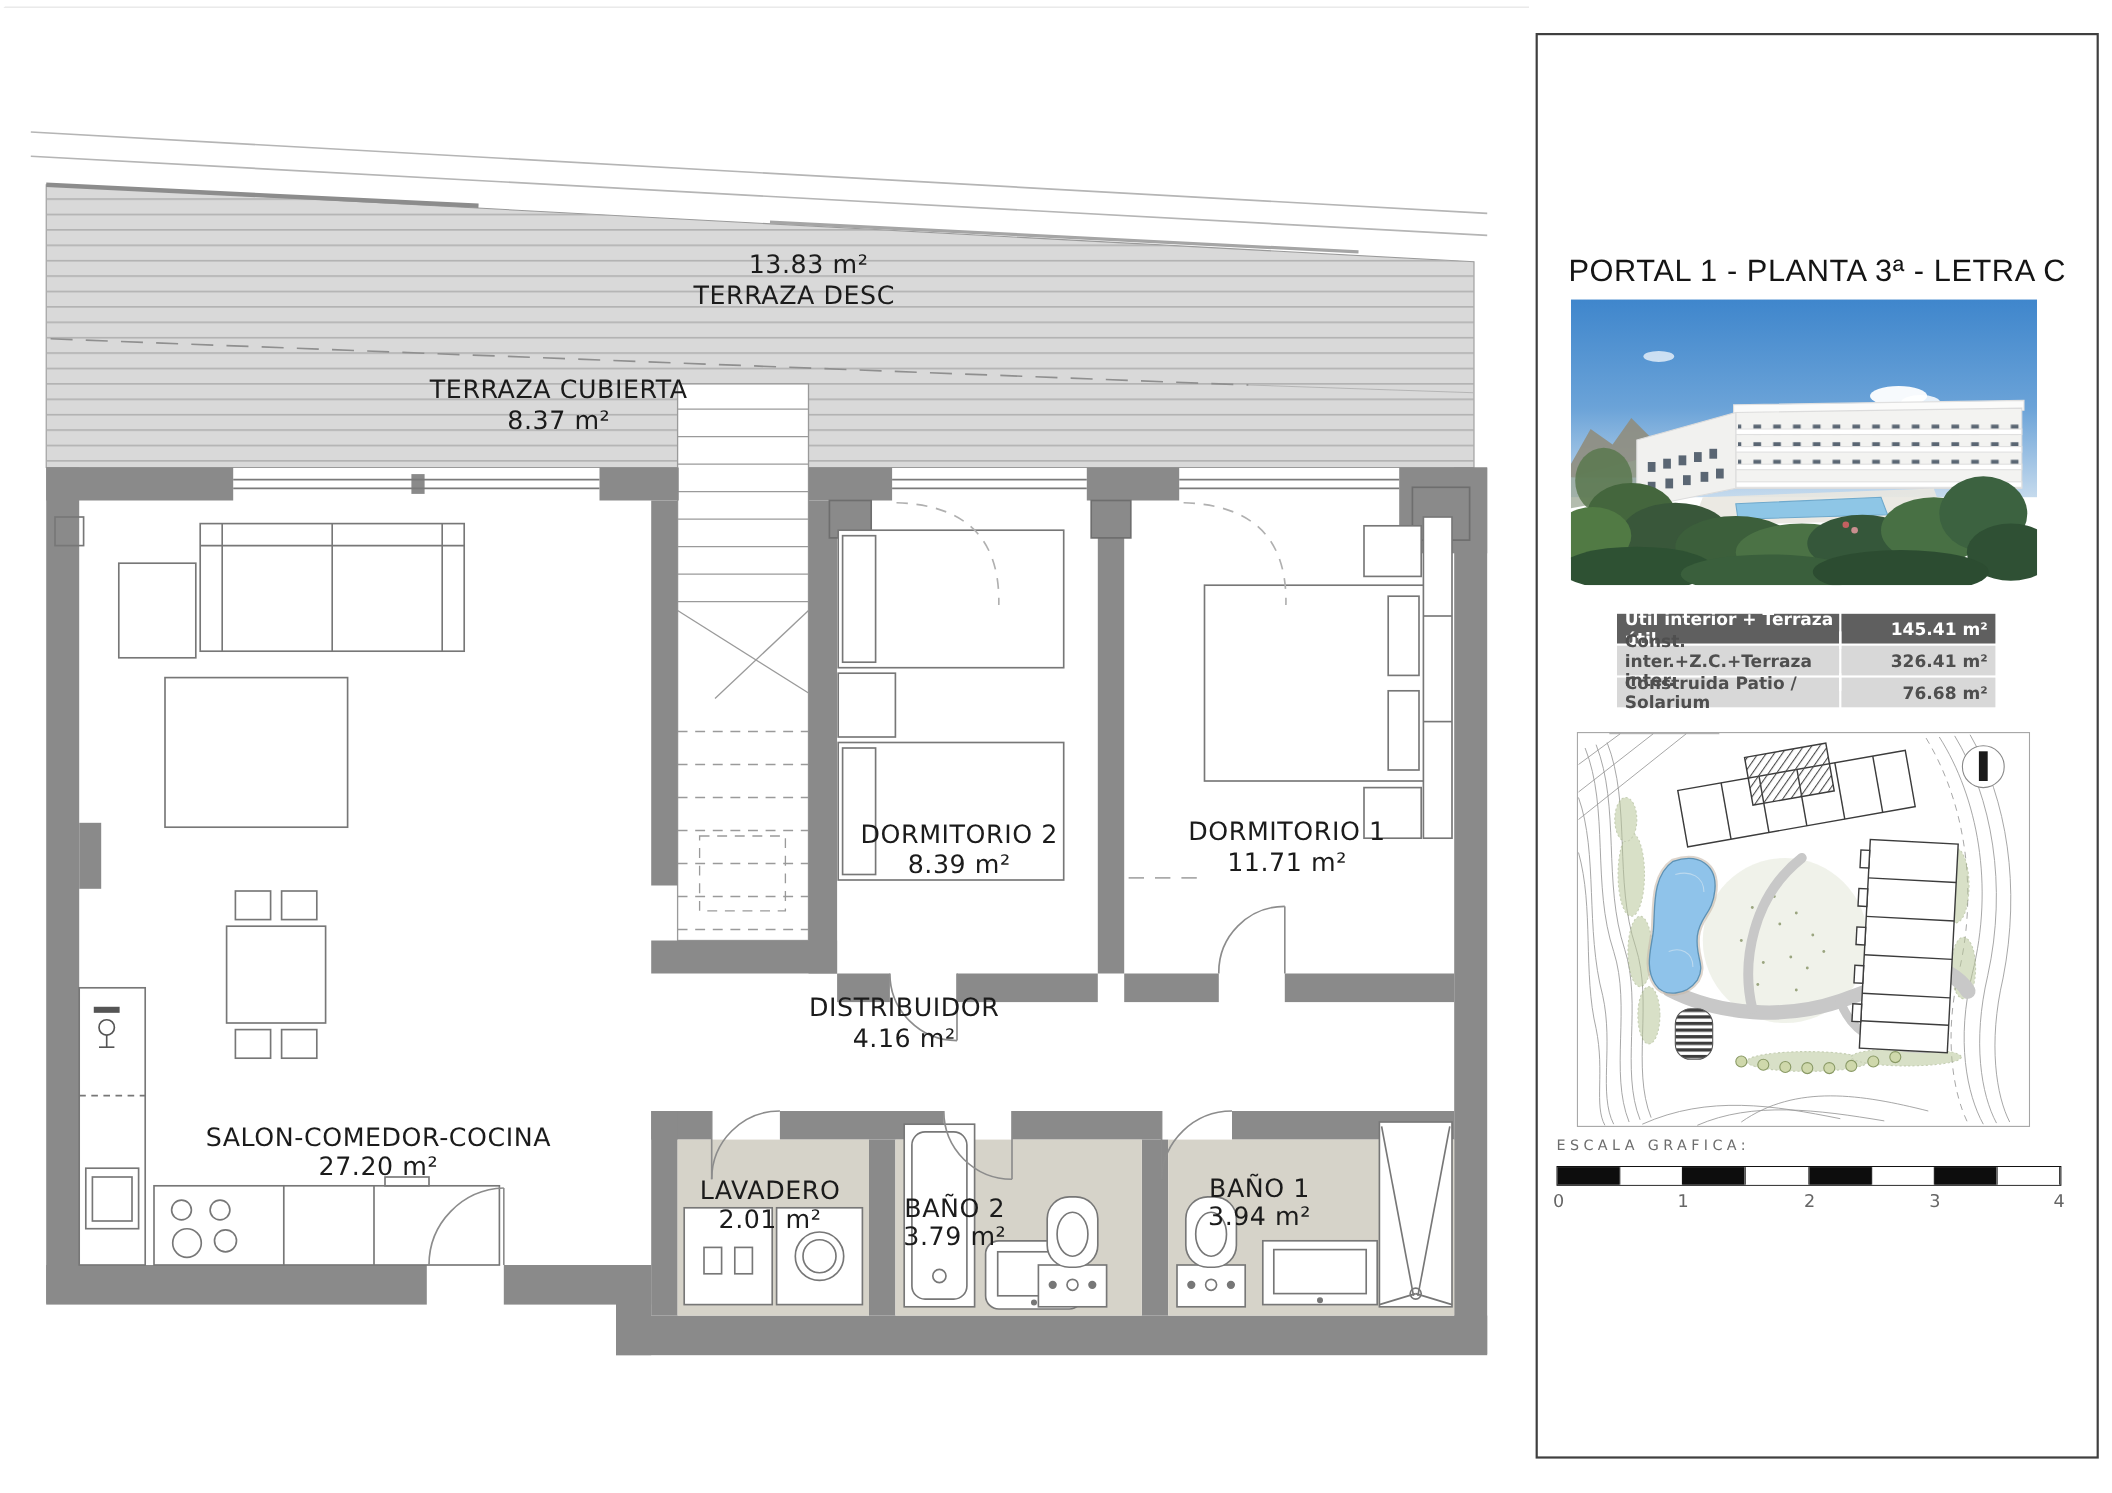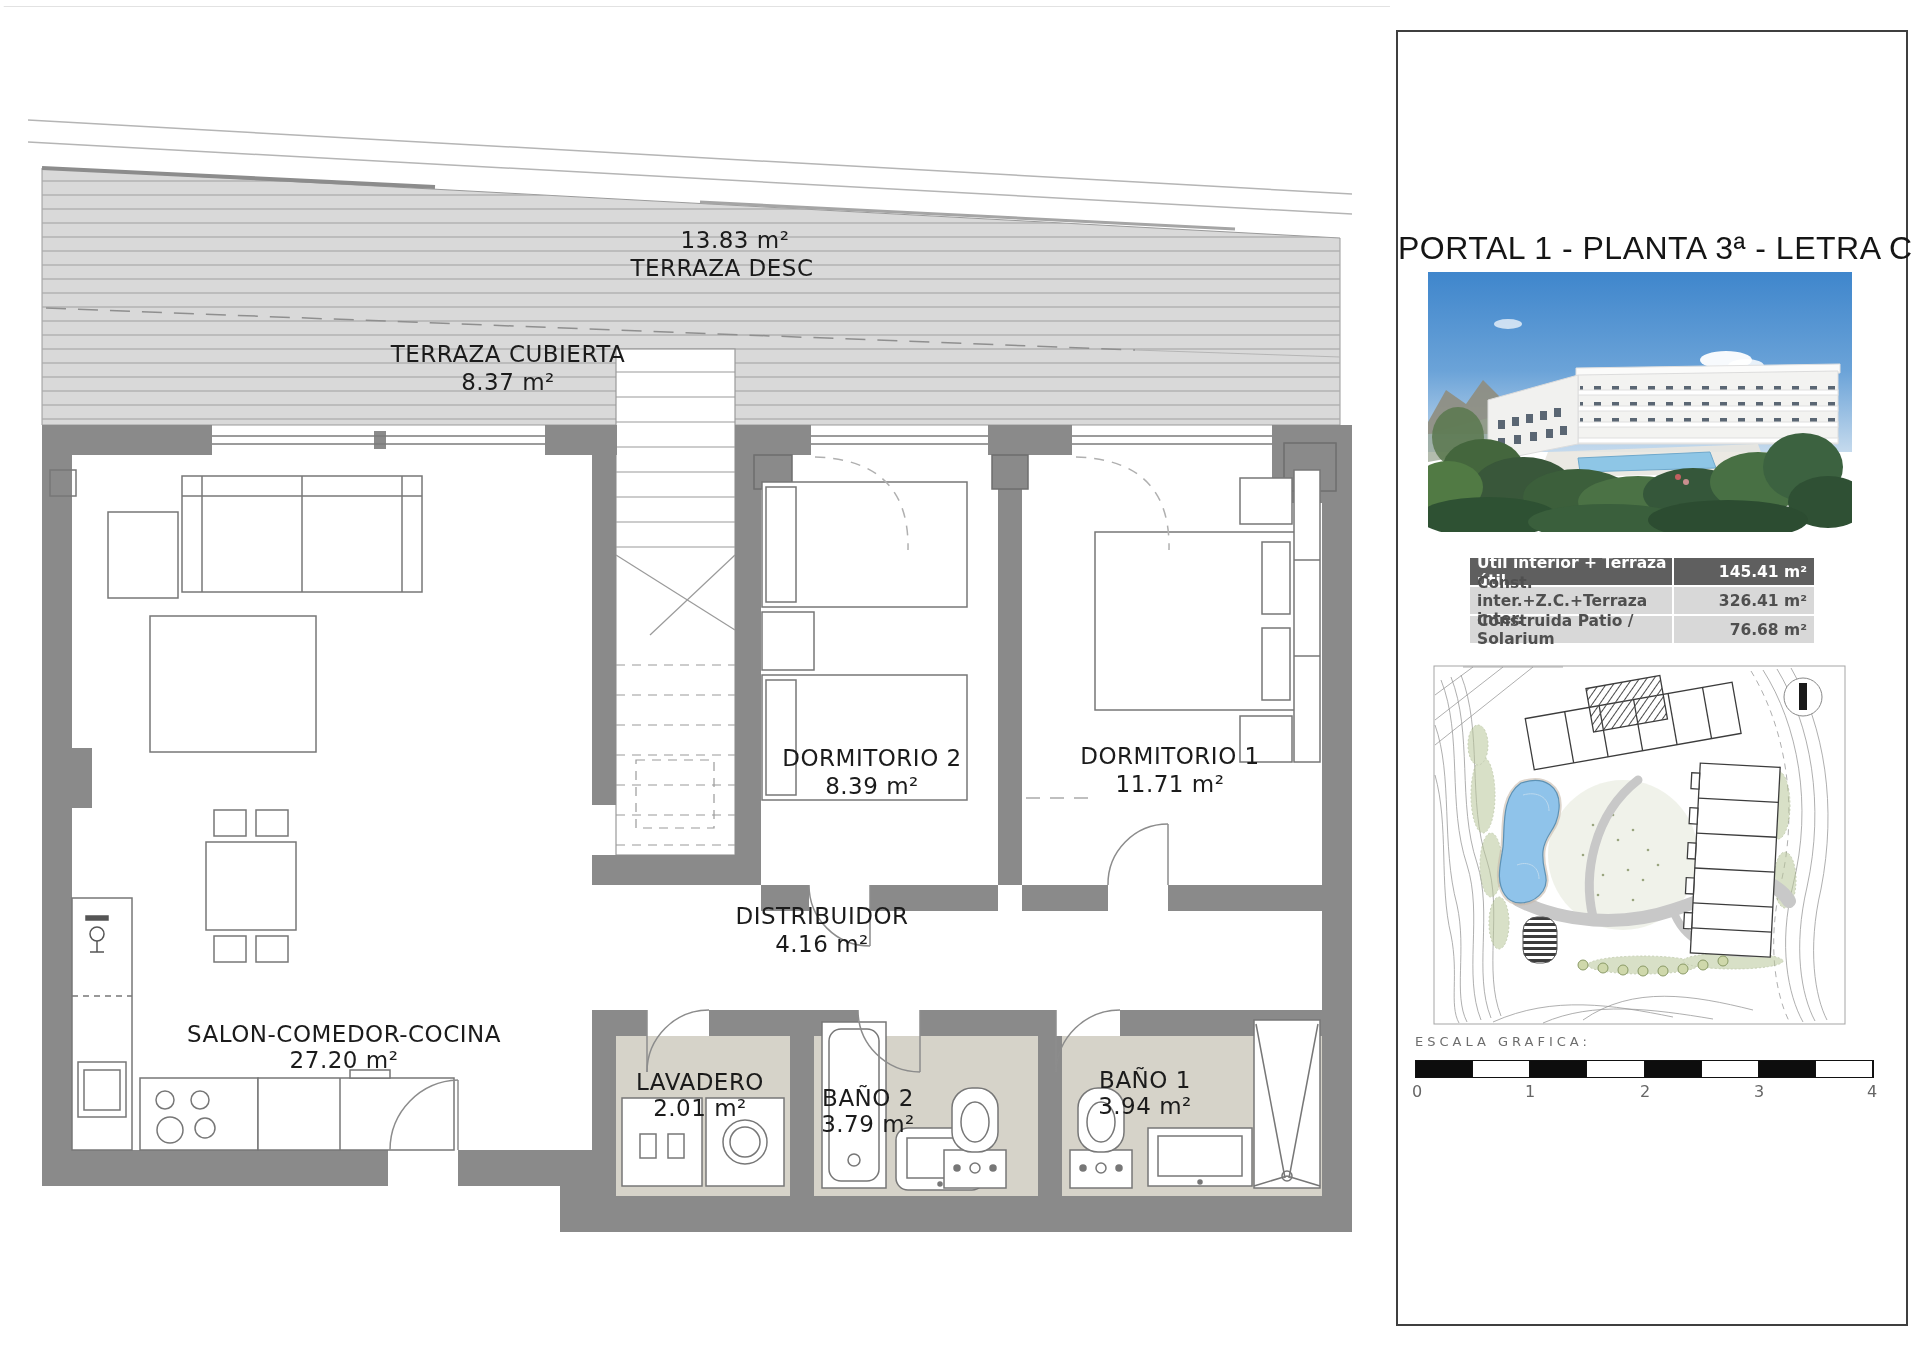--- a/index.html
+++ b/index.html
@@ -6,21 +6,21 @@
   .page{position:relative;width:1920px;height:1357px;background:#ffffff;overflow:hidden;
         font-family:"DejaVu Sans","Liberation Sans",sans-serif;border-radius:17px;}
   .top-hairline{position:absolute;left:0;top:6px;width:1390px;height:1px;background:#e2e2e2;}
   
   .plan-svg{position:absolute;left:0;top:0;}
   .room-label{font-size:23px;fill:#1b1b1b;letter-spacing:.5px;}
   
   .panel{position:absolute;left:1396px;top:30px;width:512px;height:1296px;
          border:2px solid #3f3f3f;background:#fff;box-sizing:border-box;}
   .panel-title{position:absolute;left:0;top:198px;width:100%;text-align:center;
-               font-family:"Liberation Sans",sans-serif;font-size:32px;color:#151515;
+               font-family:"Liberation Sans",sans-serif;font-size:28px;color:#151515;
                letter-spacing:.5px;white-space:nowrap;}
   .photo{position:absolute;left:30px;top:240px;width:424px;height:260px;overflow:hidden;}
   .areas-table{position:absolute;left:72px;top:526px;width:344px;
                font-family:"DejaVu Sans",sans-serif;font-size:15.5px;font-weight:bold;}
   .atrow{display:flex;height:27px;margin-bottom:2px;background:#d8d8d8;color:#4f4f4f;align-items:center;}
   .atrow.head{background:#5f5f5f;color:#ffffff;}
   .cell-label{flex:1;display:flex;align-items:center;padding-left:7px;border-right:2px solid #ffffff;}
   .cell-value{width:92px;display:flex;align-items:center;justify-content:flex-end;padding-right:7px;padding-left:41px;}
   .siteplan{position:absolute;left:35px;top:633px;width:413px;height:360px;}
   .escala-label{position:absolute;left:17px;top:1002px;font-size:13px;color:#6d6d6d;

